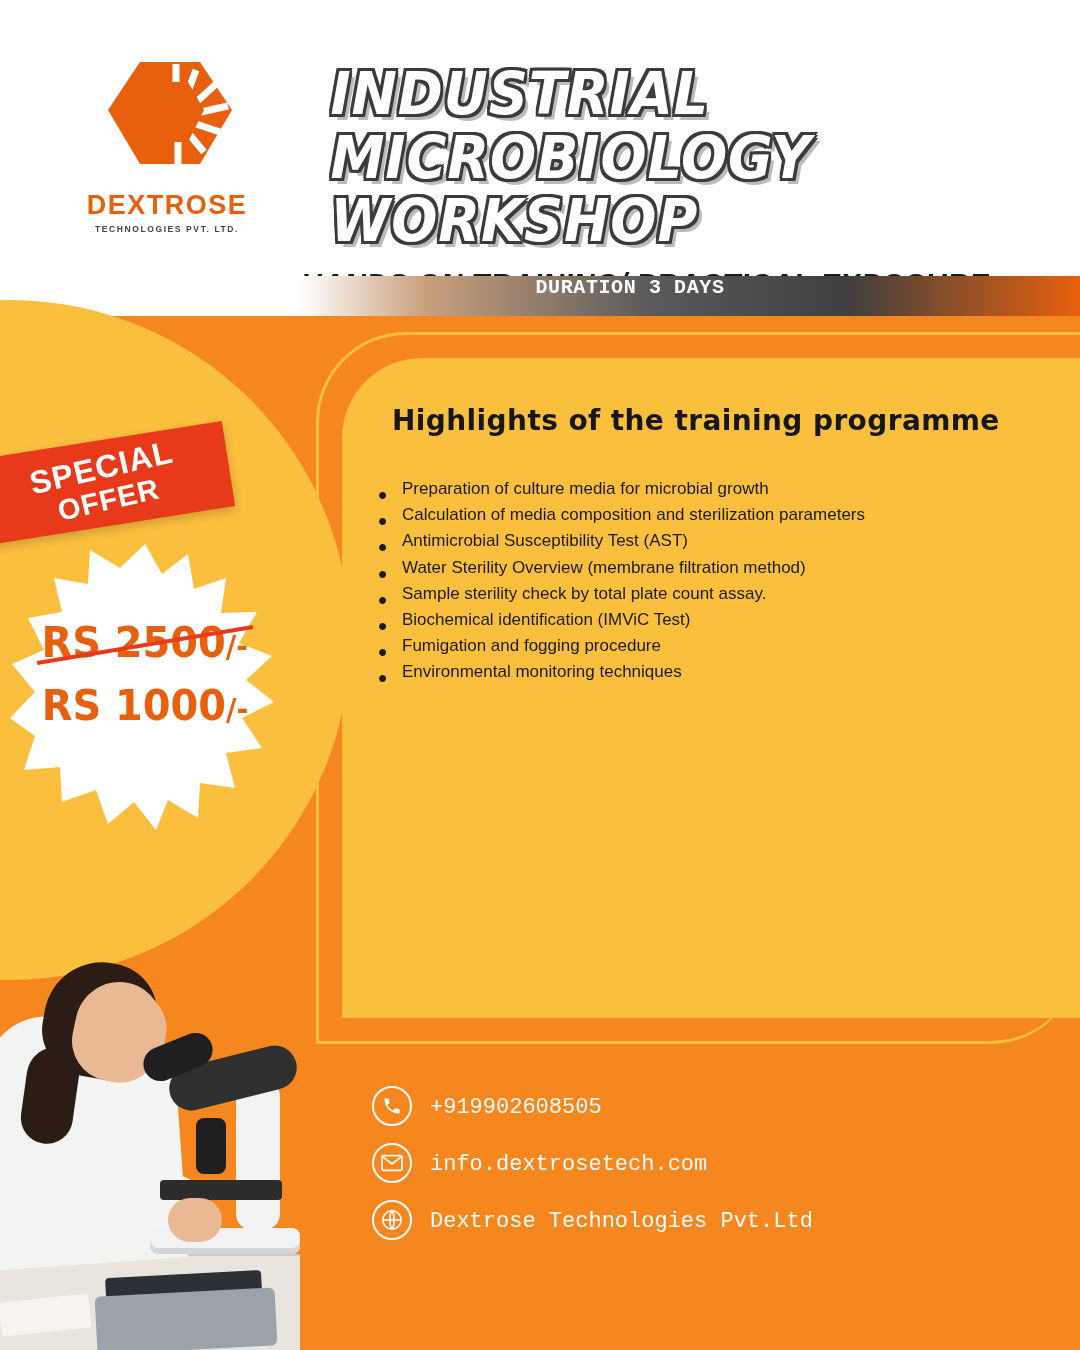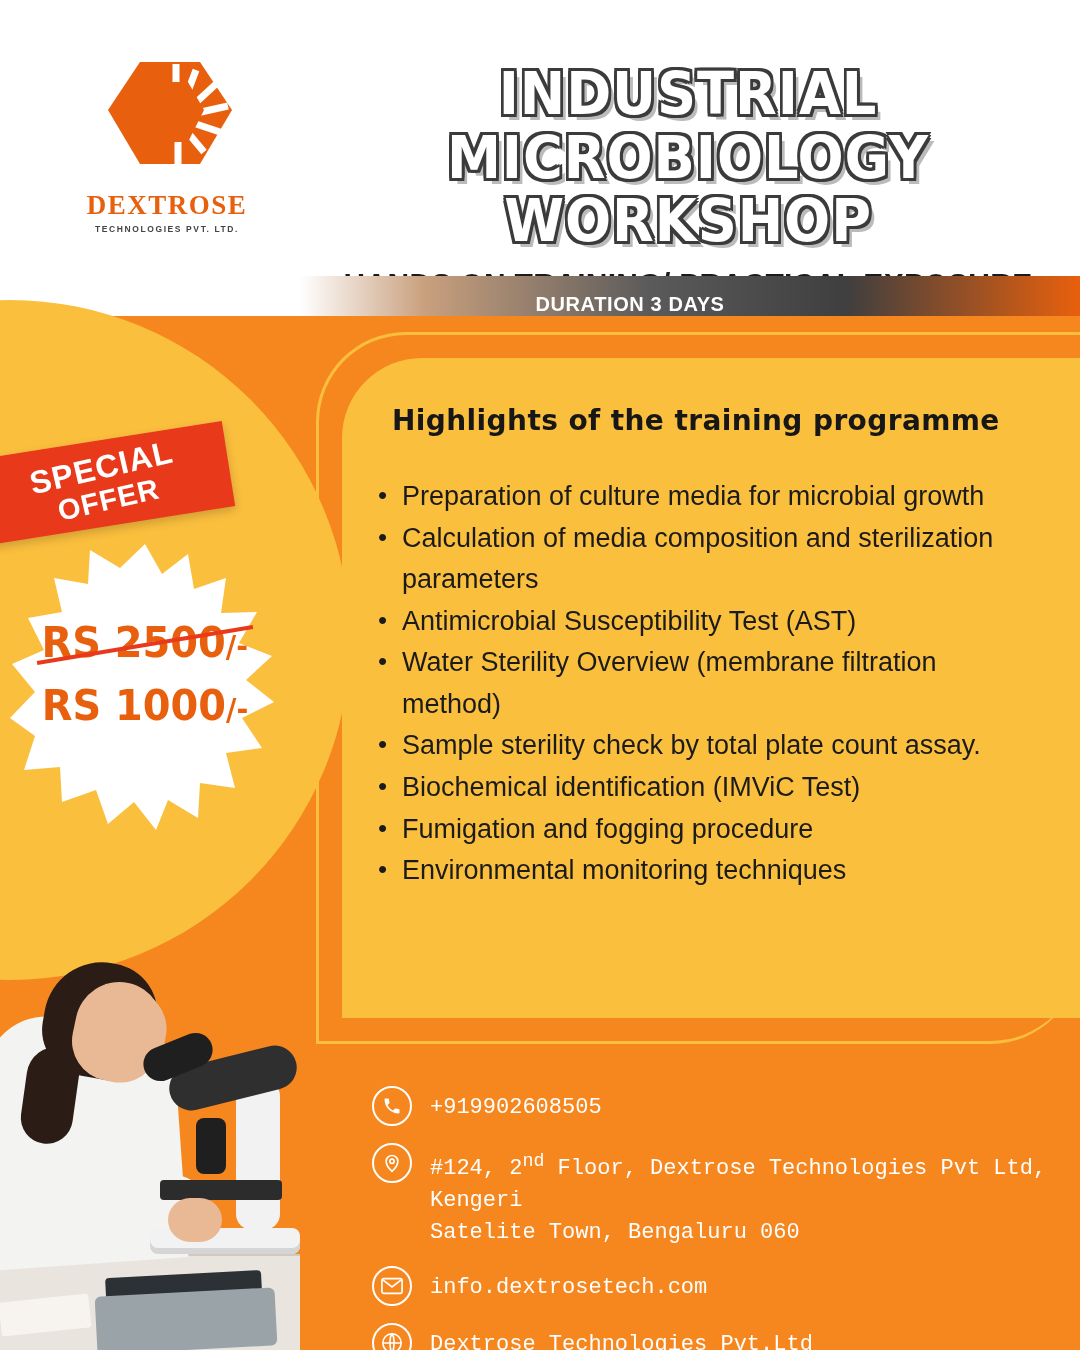--- a/index.html
+++ b/index.html
@@ -23,30 +23,30 @@
   }
   .logo-card {
     position: absolute; left: 56px; top: 28px;
     width: 222px; height: 222px;
     background: #FFFFFF; border-radius: 34px;
     box-shadow: 0 0 0 0 rgba(0,0,0,0);
     display: flex; flex-direction: column; align-items: center; justify-content: center;
   }
   .logo-mark { width: 150px; height: 140px; position: relative; margin-top: 4px; }
   .logo-word {
-    font-family: Liberation Serif, serif;
+    font-family: Liberation Sans, sans-serif;
     font-weight: bold; color: #E8600D; letter-spacing: 1.5px;
     font-size: 27px; margin-top: 2px;
   }
   .logo-sub {
     font-size: 8.5px; letter-spacing: 1.6px; color: #444; margin-top: 3px; font-weight: bold;
   }
 
   .title-block {
-    position: absolute; left: 308px; top: 62px; width: 760px; text-align: center;
+    position: absolute; left: 300px; top: 62px; width: 760px;  font-style: italic;
   }
   .title-main {
     font-family: "DejaVu Sans", sans-serif;
     font-weight: bold;
     font-size: 59px;
     line-height: 1.08;
     letter-spacing: 1px;
     color: #FFFFFF;
     text-shadow:
       -3px -3px 0 #3b3b3b, 3px -3px 0 #3b3b3b, -3px 3px 0 #3b3b3b, 3px 3px 0 #3b3b3b,
@@ -58,21 +58,21 @@
     margin-top: 14px;
     font-family: "Liberation Sans", sans-serif;
     font-weight: bold;
     font-size: 30px;
     letter-spacing: 0.3px;
     color: #1b1b1b;
   }
   .duration-bar {
     position: absolute; left: 300px; top: 276px; width: 780px; height: 40px;
     background: linear-gradient(90deg, #ffffff 0%, #c9a07e 16%, #5a5a5a 45%, #3f3f3f 70%, #E8600D 100%);
-    display: flex; align-items: flex-end; justify-content: center;
+    display: flex; align-items: flex-start; justify-content: center; font-family: Liberation Mono, monospace;
   }
   .duration-text {
     color: #FFFFFF; font-weight: bold; font-size: 20px; letter-spacing: 0.6px;
     margin-right: 120px;
   }
 
   
   .blob {
     position: absolute; left: -330px; top: 300px;
     width: 680px; height: 680px; border-radius: 50%;
@@ -142,21 +142,21 @@
     font-family: "DejaVu Sans", sans-serif; font-weight: bold;
     font-size: 28px; letter-spacing: 0.4px; color: #171717;
   }
   .bullets {
     position: absolute; left: 372px; top: 476px; width: 670px;
     list-style: none;
   }
   .bullets li {
     position: relative;
     padding-left: 30px;
-    font-size: 27px;
+    font-size: 17px;
     line-height: 1.54;
     color: #1b1b1b;
   }
   .bullets li::before {
     content: "•";
     position: absolute; left: 6px; top: -1px;
     font-size: 26px; color: #1b1b1b;
   }
 
   
@@ -341,32 +341,20 @@
 
     <div class="contact-row">
       <span class="c-icon">
         <svg width="20" height="20" viewBox="0 0 24 24" fill="#fff">
           <path d="M6.6 10.8c1.4 2.8 3.8 5.1 6.6 6.6l2.2-2.2c.3-.3.7-.4 1-.2 1.1.4 2.3.6 3.6.6.6 0 1 .4 1 1V20c0 .6-.4 1-1 1C10.6 21 3 13.4 3 4c0-.6.4-1 1-1h3.4c.6 0 1 .4 1 1 0 1.2.2 2.4.6 3.6.1.4 0 .7-.2 1l-2.2 2.2z"></path>
         </svg>
       </span>
       <span class="c-text">+919902608505</span>
     </div>
 
-    <div class="contact-row">
-      <span class="c-icon">
-        <svg width="20" height="22" viewBox="0 0 24 24" fill="none" stroke="#fff" stroke-width="2">
-          <path d="M12 22s7-6.2 7-12A7 7 0 0 0 5 10c0 5.8 7 12 7 12z"></path>
-          <circle cx="12" cy="10" r="2.6"></circle>
-        </svg>
-      </span>
-      <span class="c-text">
-        <span>#124, 2</span><sup>nd</sup><span> Floor, Dextrose Technologies Pvt Ltd, Kengeri</span><br>
-        <span>Satelite Town, Bengaluru 060</span>
-      </span>
-    </div>
 
     <div class="contact-row">
       <span class="c-icon">
         <svg width="22" height="18" viewBox="0 0 24 18" fill="none" stroke="#fff" stroke-width="1.8">
           <rect x="1" y="1" width="22" height="16" rx="2"></rect>
           <path d="M1.6 2 12 10 22.4 2"></path>
         </svg>
       </span>
       <span class="c-text">info.dextrosetech.com</span>
     </div>

